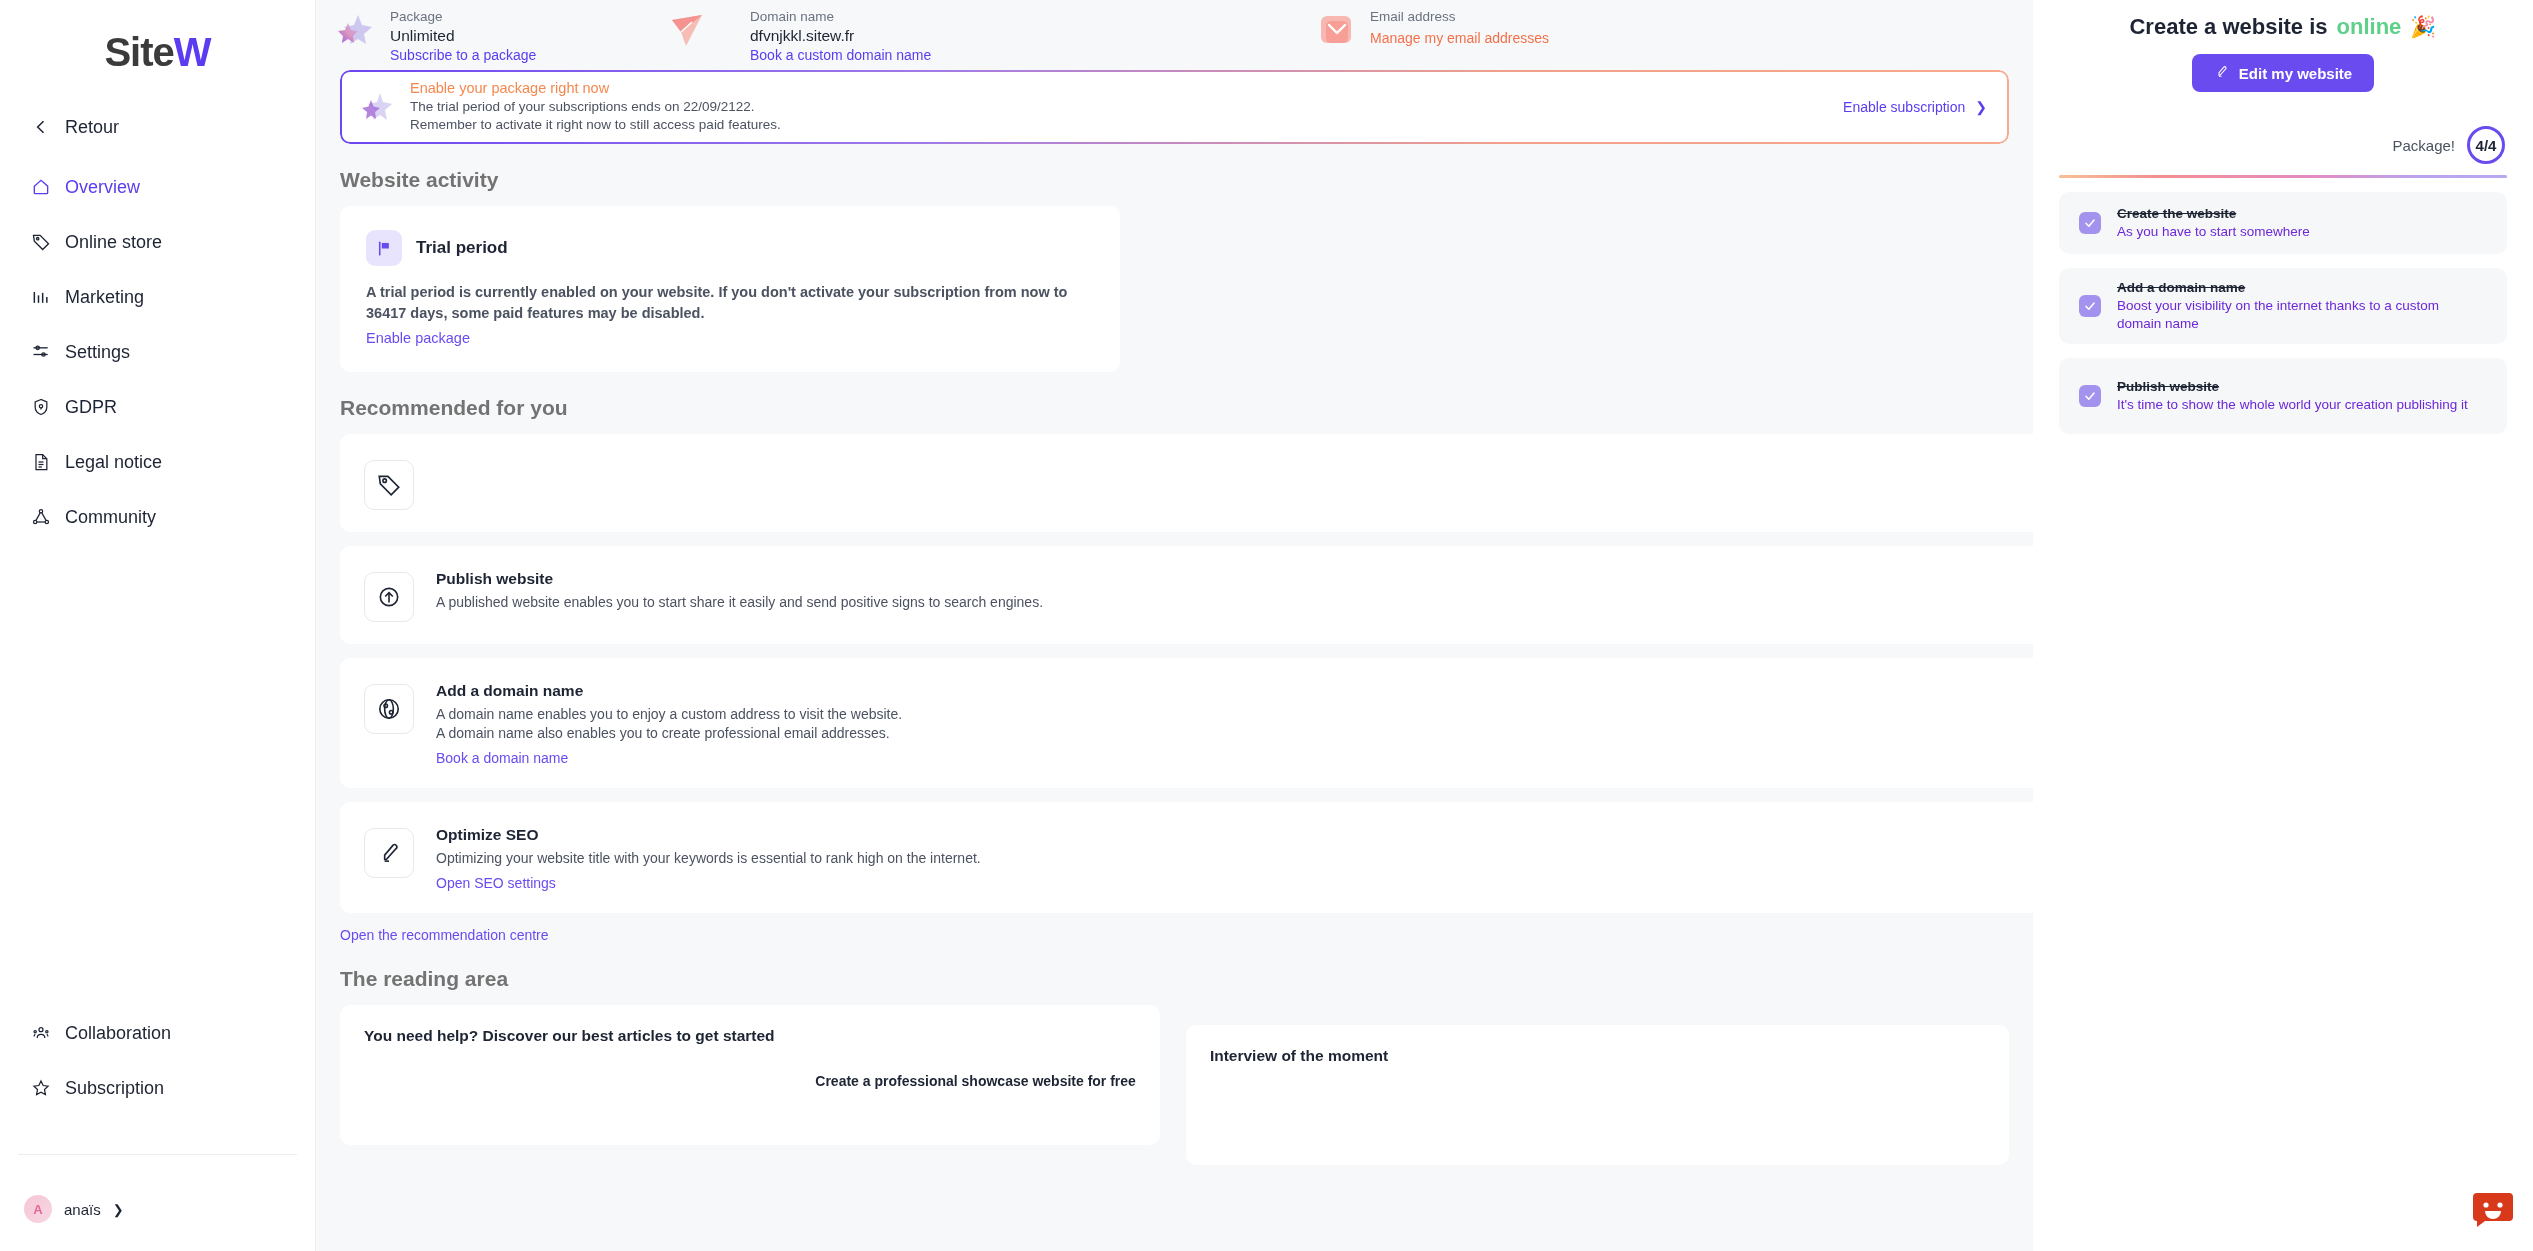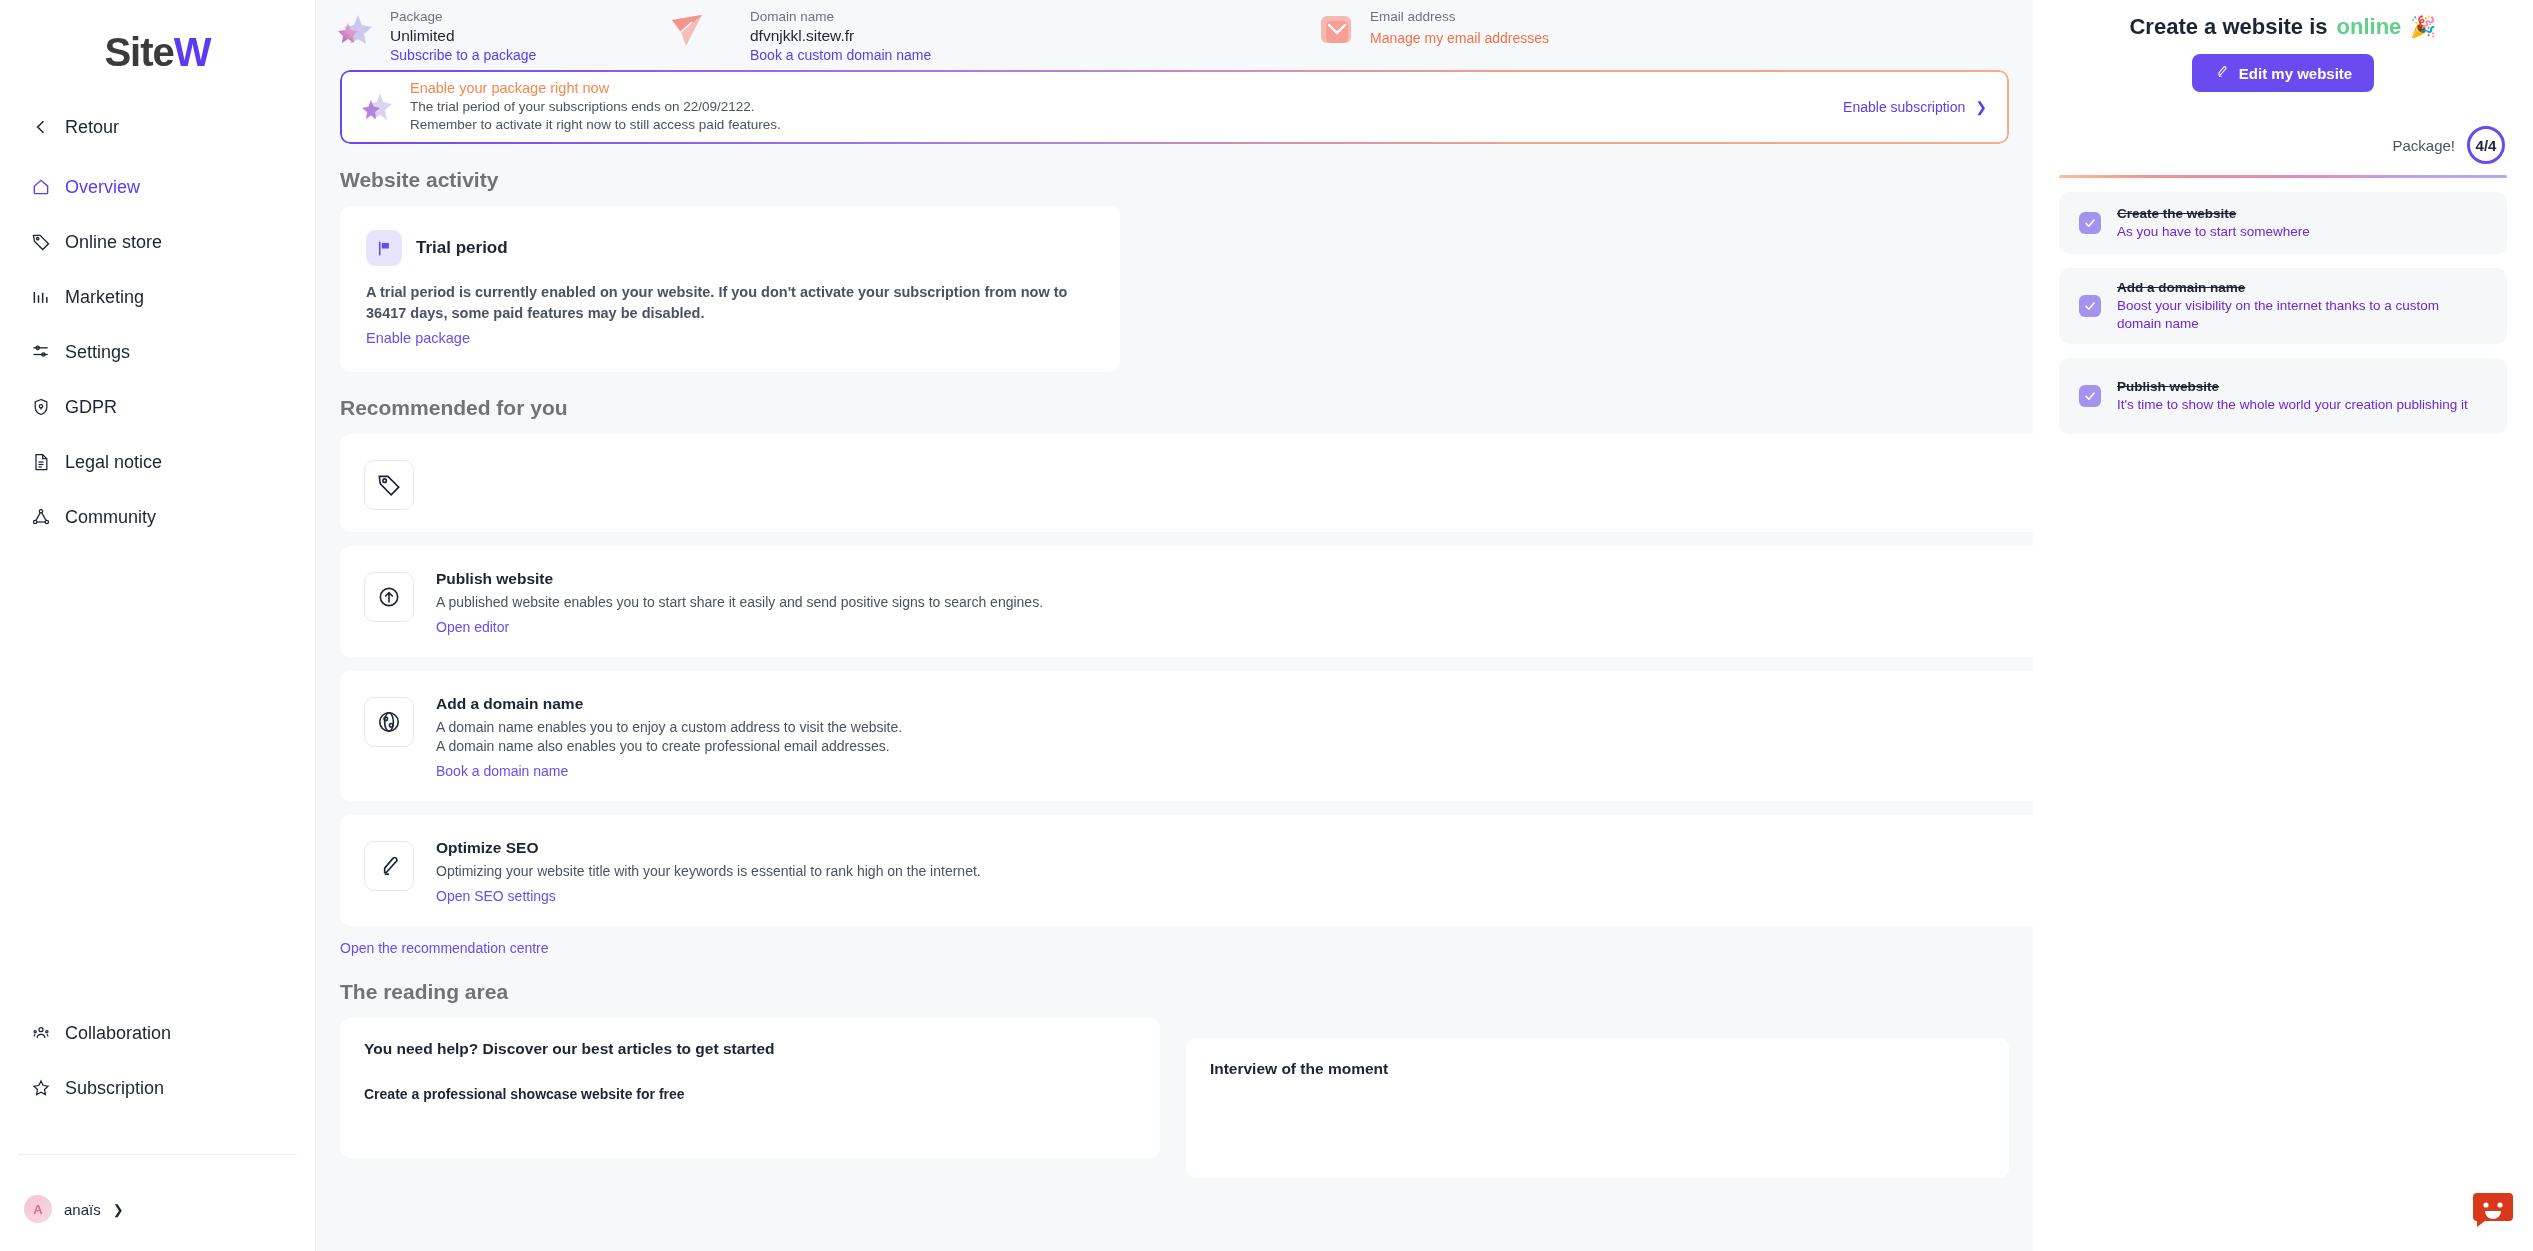--- a/index.html
+++ b/index.html
@@ -125,21 +125,21 @@
   .rec-desc { font-size: 14px; color: #4b5260; line-height: 19px; }
   .rec-link { font-size: 14px; color: #6a4bf0; margin-top: 7px; cursor: pointer; }
   .rec-center-link { font-size: 14px; color: #6a4bf0; cursor: pointer; margin-top: 2px; }
 
   
   .reading-row { display: flex; gap: 26px; margin-top: 14px; }
   .read-card { background: #fff; border-radius: 10px; padding: 22px 24px; }
   .read-card.a { width: 1006px; height: 140px; }
   .read-card.b { width: 1010px; height: 140px; margin-top: 20px; }
   .read-title { font-size: 15.5px; font-weight: 700; color: #1d2433; }
-  .read-sub { font-size: 14px; font-weight: 600; color: #1d2433; text-align: left; margin-top: 28px; }
+  .read-sub { font-size: 14px; font-weight: 600; color: #1d2433; text-align: right; margin-top: 28px; }
 
   
   .right {
     width: 500px; min-width: 500px; height: 1251px;
     background: #ffffff; padding: 14px 26px 0 26px;
     position: relative;
   }
   .rp-title {
     font-size: 22px; font-weight: 700; color: #1d2433;
     text-align: center; display:flex; align-items:center; justify-content:center; gap: 9px;
@@ -432,21 +432,20 @@
         <span class="rec-ico">
           <svg viewBox="0 0 24 24" width="26" height="26" fill="none" stroke="#1d2433" stroke-width="1.5">
               <path d="M12 20a8 8 0 1 1 0-16 8 8 0 0 1 0 16"></path>
               <polyline points="8.5 11.5 12 8 15.5 11.5"></polyline>
               <line x1="12" y1="8" x2="12" y2="17"></line>
             </svg>
         </span>
         <div class="rec-body">
           <div class="rec-title">Publish website</div>
           <div class="rec-desc">A published website enables you to start share it easily and send positive signs to search engines.</div>
-          <div class="rec-link">Open editor</div>
         </div>
 
       </div>
 
       <div class="rec">
         <span class="rec-ico">
           <svg viewBox="0 0 24 24" width="26" height="26" fill="none" stroke="#1d2433" stroke-width="1.5">
               <circle cx="12" cy="12" r="8.5"></circle>
               <ellipse cx="12" cy="12" rx="4" ry="8.5"></ellipse>
               <circle cx="9" cy="9" r="1.6"></circle>

